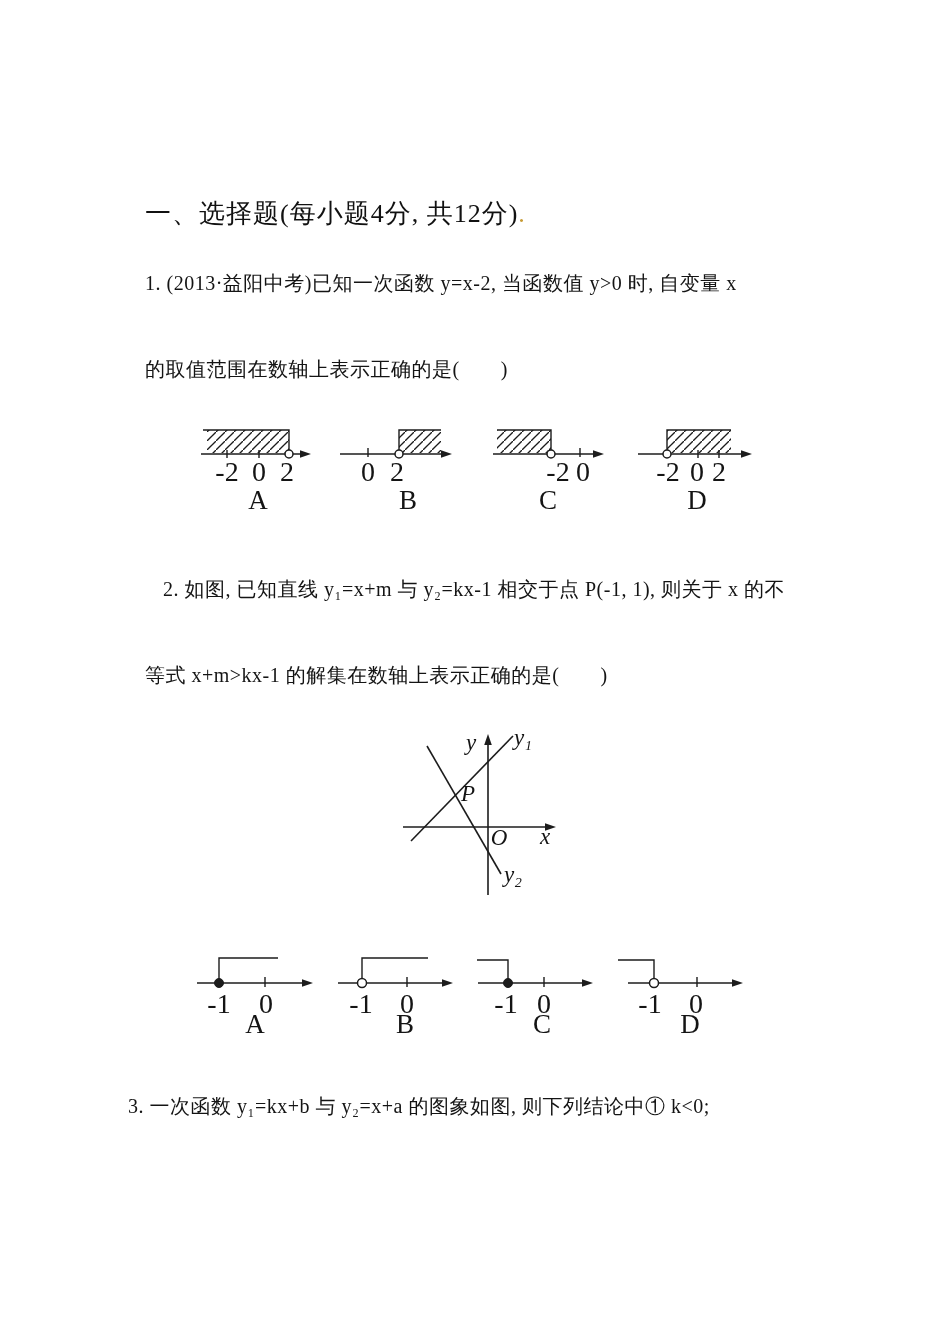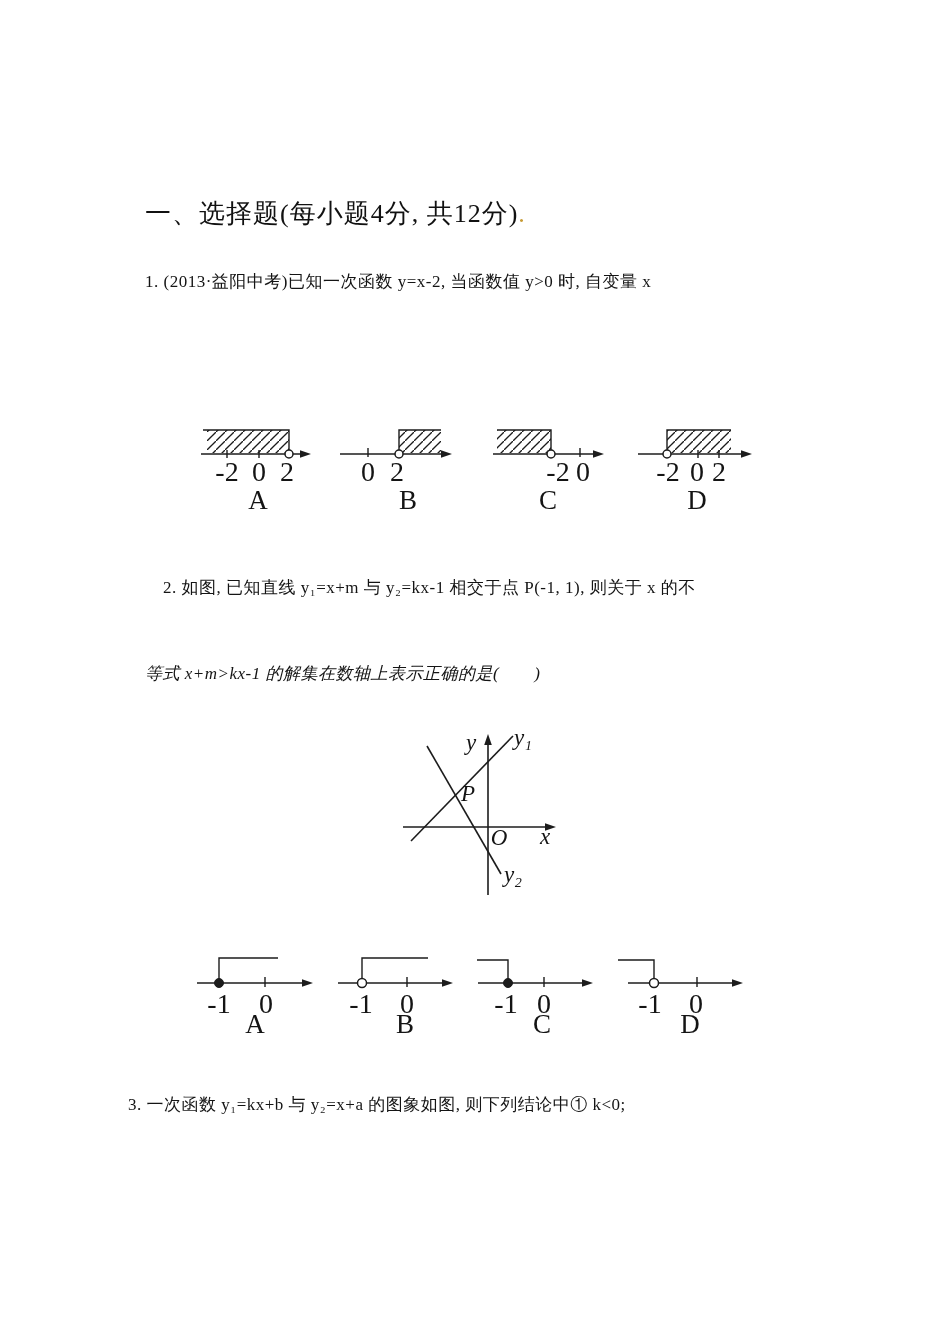--- a/index.html
+++ b/index.html
@@ -5,26 +5,26 @@
   html,body{margin:0;padding:0;background:#ffffff;}
   body{width:950px;height:1344px;position:relative;overflow:hidden;
        font-family:"Liberation Serif","DejaVu Serif",serif;color:#141414;}
   .page{position:absolute;inset:0;background:#ffffff;}
   .title{position:absolute;top:124px;left:0;width:100%;margin:0;text-align:center;
          font-size:29px;font-weight:bold;letter-spacing:2px;
          font-family:"Liberation Sans","DejaVu Sans",sans-serif;color:#e8211d;}
   .section-heading{position:absolute;left:145px;top:196px;font-size:26px;font-weight:normal;
          color:#111;white-space:nowrap;letter-spacing:1px;}
   .gold-dot{color:#c79b35;}
-  .body-line{position:absolute;margin:0;font-size:17px;color:#141414;white-space:nowrap;
+  .body-line{position:absolute;margin:0;font-size:20px;color:#141414;white-space:nowrap;
          letter-spacing:0.5px;}
   .q1l1{left:145px;top:270px;}
   .q1l2{left:145px;top:356px;}
   .q2l1{left:163px;top:576px;}
-  .q2l2{left:145px;top:662px;font-style:italic;}
+  .q2l2{left:145px;top:662px;}
   .q3l1{left:128px;top:1093px;}
   svg.fig{position:absolute;overflow:visible;}
   svg .stroke{stroke:#1c1c1c;stroke-width:1.6;fill:none;}
   svg .thin{stroke:#1c1c1c;stroke-width:1.4;fill:none;}
   svg .fillblk{fill:#1c1c1c;stroke:none;}
   svg .opencirc{fill:#ffffff;stroke:#1c1c1c;stroke-width:1.5;}
   svg .closedcirc{fill:#1c1c1c;stroke:#1c1c1c;stroke-width:1;}
   svg text{fill:#141414;font-family:"Liberation Serif","DejaVu Sans",serif;}
   svg text.num{font-size:28px;text-anchor:middle;}
   svg text.opt{font-size:27px;text-anchor:middle;}
@@ -32,20 +32,21 @@
 </style>
 </head>
 <body>
 
 <div class="page">
 
 
   <div class="section-heading"><span>一、选择题(每小题4分, 共12分)</span><span class="gold-dot">.</span></div>
 
   <p class="body-line q1l1">1. (2013·益阳中考)已知一次函数 y=x-2, 当函数值 y&gt;0 时, 自变量 x</p>
+  <p class="body-line q1l2">的取值范围在数轴上表示正确的是(　　)</p>
 
   <svg class="fig" style="left:195px;top:420px" width="570" height="95" viewBox="195 420 570 95">
     <defs>
       <pattern id="hatch" width="9" height="9" patternUnits="userSpaceOnUse">
         <line x1="0" y1="9" x2="9" y2="0" stroke="#1c1c1c" stroke-width="1.3"></line>
       </pattern>
     </defs>
 
     <g>
       <rect x="207" y="430" width="82" height="23" fill="url(#hatch)"></rect>

